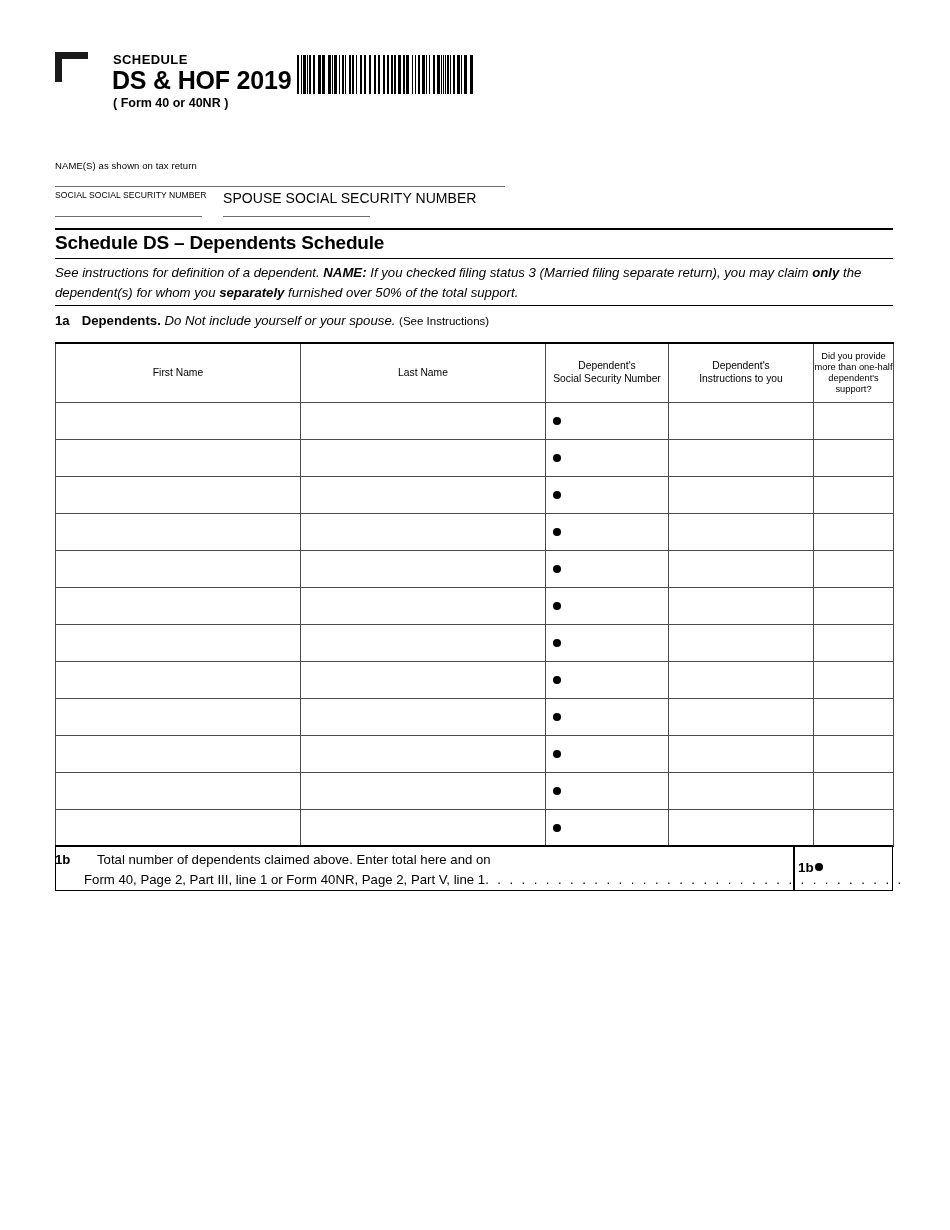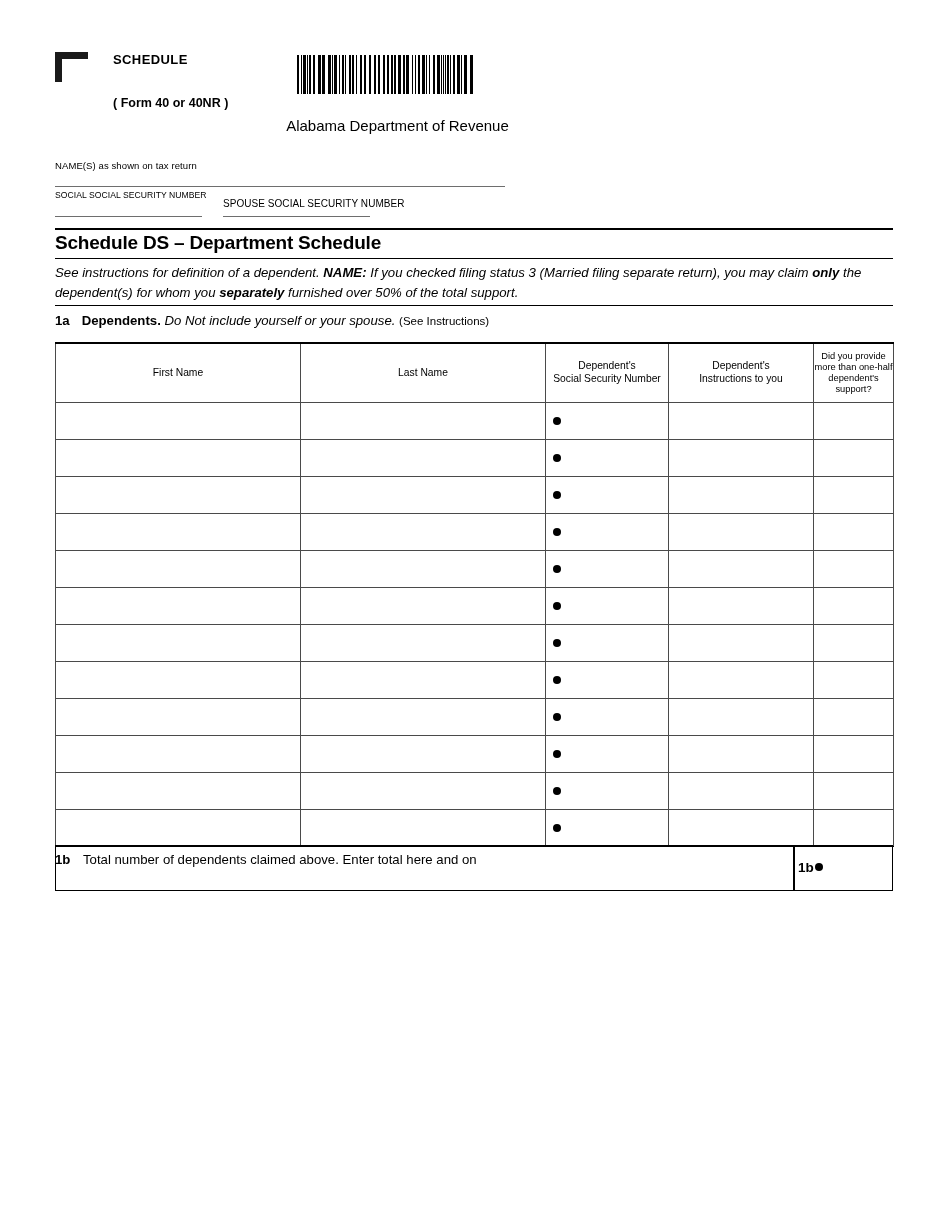--- a/index.html
+++ b/index.html
@@ -110,22 +110,22 @@
     border-top: 1.1px solid #6e6e6e;
   }
   .lbl-pssn {
     position: absolute;
     left: 55px; top: 190px;
     font-size: 8.6px;
     letter-spacing: 0.05px;
   }
   .lbl-sssn {
     position: absolute;
-    left: 223px; top: 198px;
-    font-size: 10px;
+    left: 223px; top: 190px;
+    font-size: 14px;
     letter-spacing: 0.05px;
   }
   .rule-pssn {
     position: absolute;
     left: 55px; top: 216px;
     width: 147px;
     border-top: 1.1px solid #6e6e6e;
   }
   .rule-sssn {
     position: absolute;
@@ -281,20 +281,21 @@
 <body>
 
 <div class="page">
 
   <div class="corner-mark">
     <span class="bar-h"></span>
     <span class="bar-v"></span>
   </div>
 
   <div class="sched-word">SCHEDULE</div>
+  <div class="sched-title">DS &amp; HOF 2019</div>
   <div class="sched-sub">( Form 40 or 40NR )</div>
 
   <div class="barcode" id="barcode">
       <i style="left: 0px; width: 2px;"></i>
       <i style="left: 4px; width: 1px;"></i>
       <i style="left: 6px; width: 3px;"></i>
       <i style="left: 10px; width: 1px;"></i>
       <i style="left: 12px; width: 2px;"></i>
       <i style="left: 16px; width: 2px;"></i>
       <i style="left: 21px; width: 3px;"></i>
@@ -333,31 +334,30 @@
       <i style="left: 148px; width: 1px;"></i>
       <i style="left: 150px; width: 2px;"></i>
       <i style="left: 153px; width: 1px;"></i>
       <i style="left: 156px; width: 2px;"></i>
       <i style="left: 160px; width: 3px;"></i>
       <i style="left: 164px; width: 1px;"></i>
       <i style="left: 167px; width: 3px;"></i>
       <i style="left: 173px; width: 3px;"></i>
     </div>
 
-  <div class="agency">Alabama Department of Revenue</div>
 
   <div class="lbl-names">NAME(S) as shown on tax return</div>
   <div class="rule-names"></div>
   <div class="lbl-pssn">SOCIAL SOCIAL SECURITY NUMBER</div>
   <div class="lbl-sssn">SPOUSE SOCIAL SECURITY NUMBER</div>
   <div class="rule-pssn"></div>
   <div class="rule-sssn"></div>
 
   <div class="hr-heavy" style="top:228px;"></div>
-  <div class="sect-title">Schedule DS – Department Schedule</div>
+  <div class="sect-title">Schedule DS – Dependents Schedule</div>
   <div class="hr-med" style="top:258px;"></div>
 
   <div class="note-para"><span>See instructions for definition of a dependent. </span><b>NAME:</b><span> If you checked filing status 3 (Married filing separate return), you may claim </span><b>only</b><span> the dependent(s) for whom you </span><b>separately</b><span> furnished over 50% of the total support.</span></div>
 
   <div class="hr-med" style="top:305px;"></div>
 
   <div class="line1a"><span class="num">1a</span><span class="lbl">Dependents.</span> <span class="it">Do Not include yourself or your spouse.</span> <span class="sm">(See Instructions)</span></div>
 
   <table class="dtable">
     <colgroup>
@@ -494,19 +494,20 @@
             <span class="ssn-dot"></span>
           </td>
           <td></td>
           <td></td>
         </tr>
       </tbody>
   </table>
 
   <div class="total-box"></div>
   <div class="total-text">
-    <span class="l1" style="margin-left:0;"><span class="n" style="position:absolute;left:0;">1b</span><span style="margin-left:28px;">Total number of dependents claimed above. Enter total here and on</span></span>
+    <span class="l1" style="margin-left:0;"><span class="n" style="position:absolute;left:0;">1b</span><span style="margin-left:42px;">Total number of dependents claimed above. Enter total here and on</span></span>
+    <span class="l2"><span>Form 40, Page 2, Part III, line 1 or Form 40NR, Page 2, Part V, line 1</span><span class="dots">. . . . . . . . . . . . . . . . . . . . . . . . . . . . . . . . . . .</span></span>
   </div>
   <div class="total-divider"></div>
   <div class="total-amt-label"><span>1b</span><span class="dot"></span></div>
 
 
 </div>
 
 </body></html>

